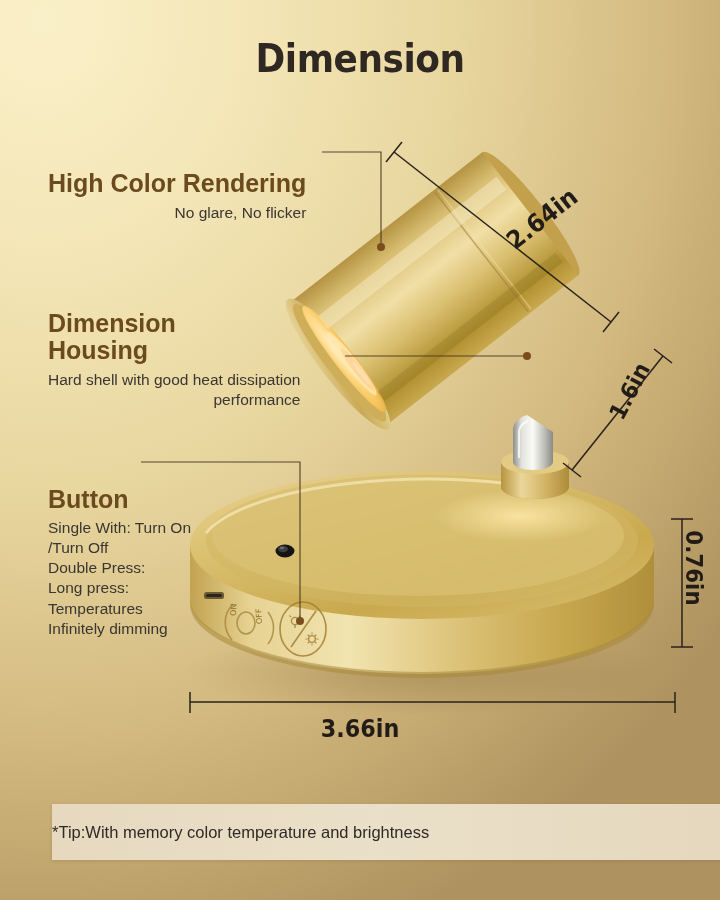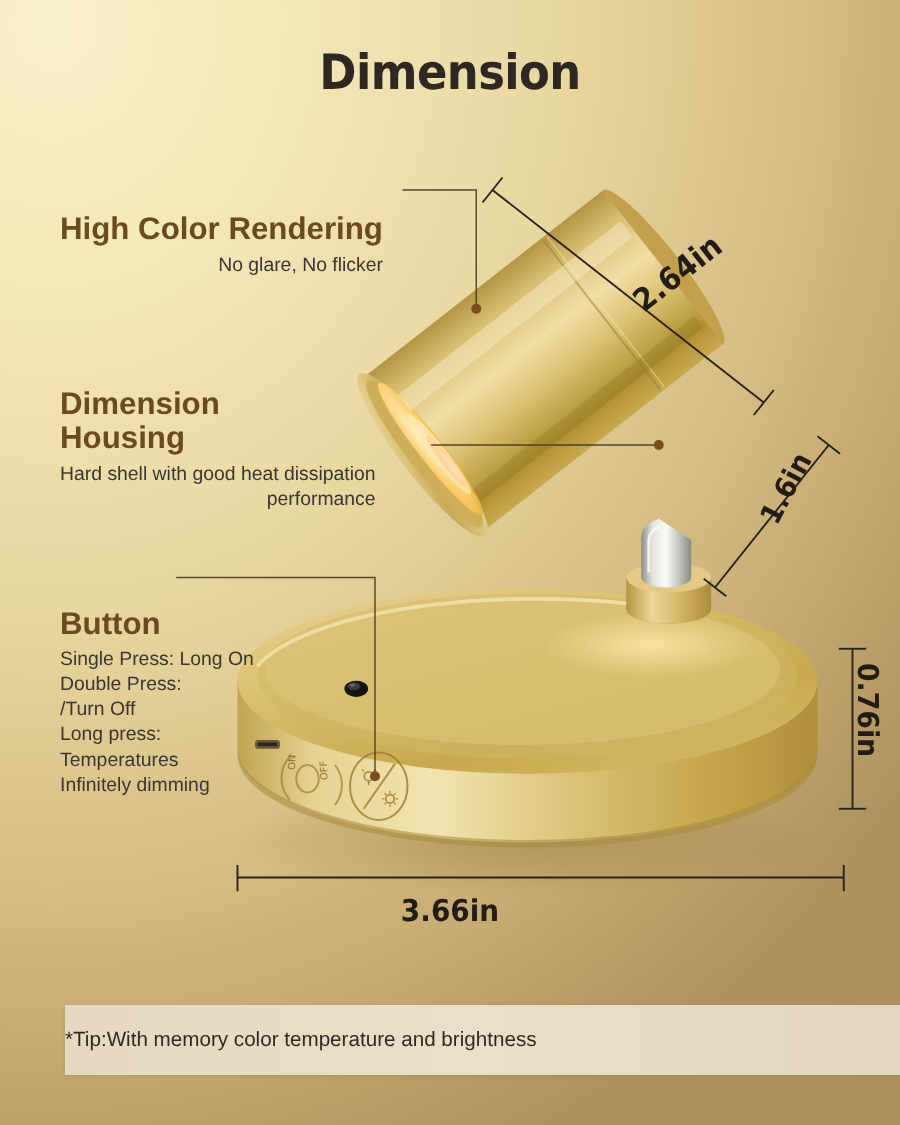--- a/index.html
+++ b/index.html
@@ -251,23 +251,23 @@
   <div class="callout" id="co-alu">
     <div class="c-head">Dimension
 Housing</div>
     <div class="c-body">Hard shell with good heat dissipation
 performance</div>
   </div>
 
   <div class="callout" id="co-btn">
     <div class="c-head">Button</div>
     <div class="c-list">
-      <div>Single Press: Long On</div>
+      <div>Single With: Turn On</div>
+      <div>/Turn Off</div>
       <div>Double Press:</div>
-      <div>/Turn Off</div>
       <div>Long press:</div>
       <div>Temperatures</div>
       <div>Infinitely dimming</div>
     </div>
   </div>
 
   <div class="dim" id="dim-264">2.64in</div>
   <div class="dim" id="dim-16">1.6in</div>
   <div class="dim" id="dim-076">0.76in</div>
   <div class="dim" id="dim-366">3.66in</div>

